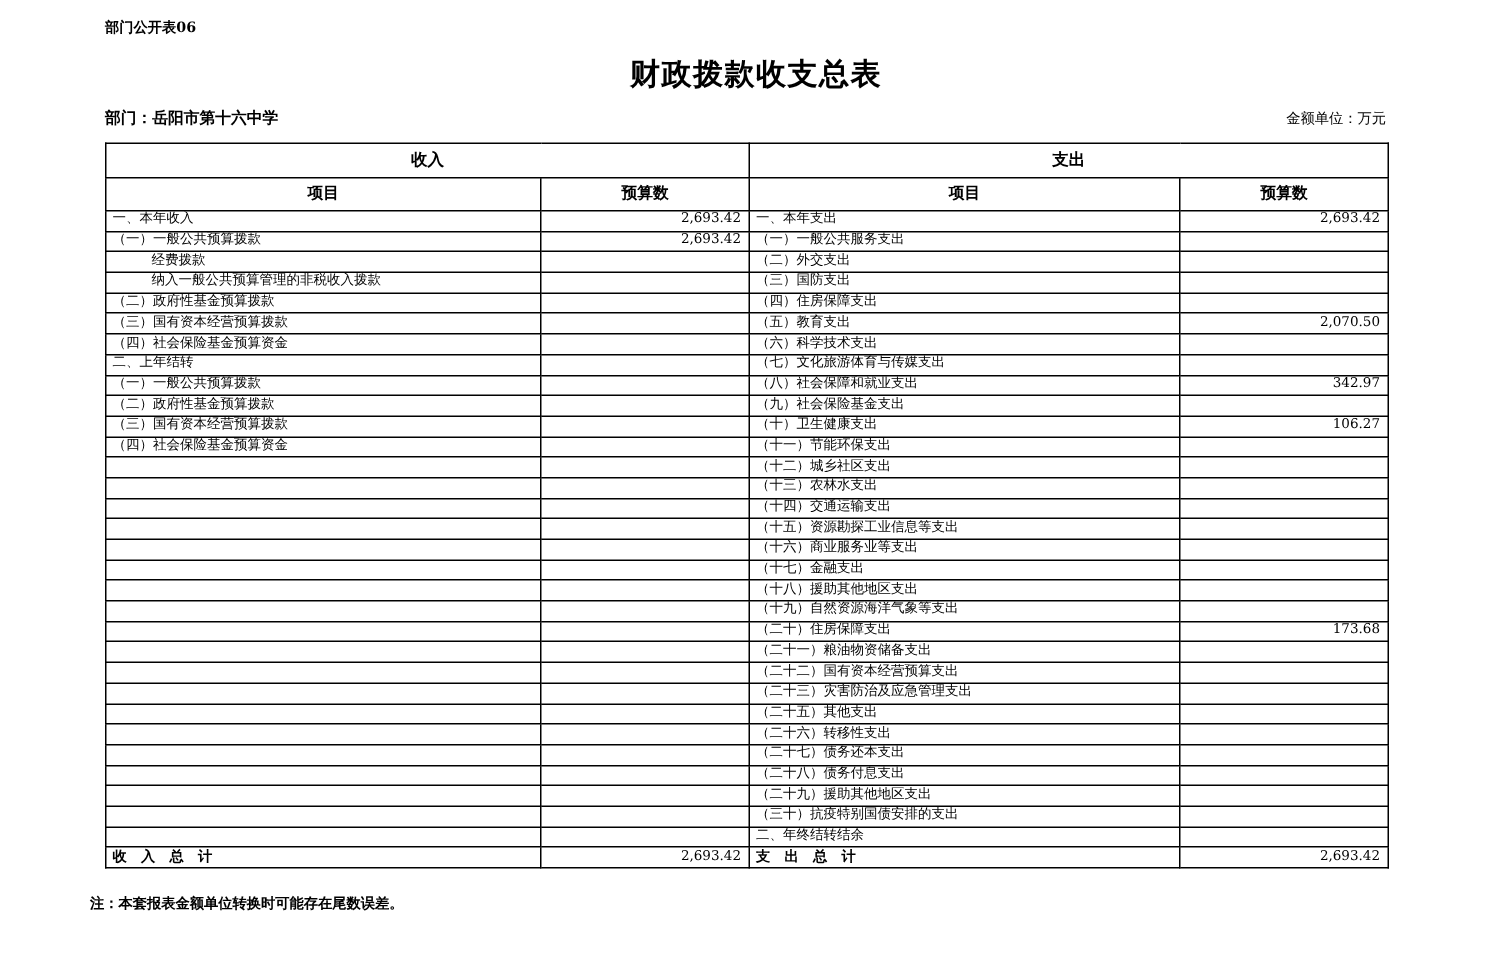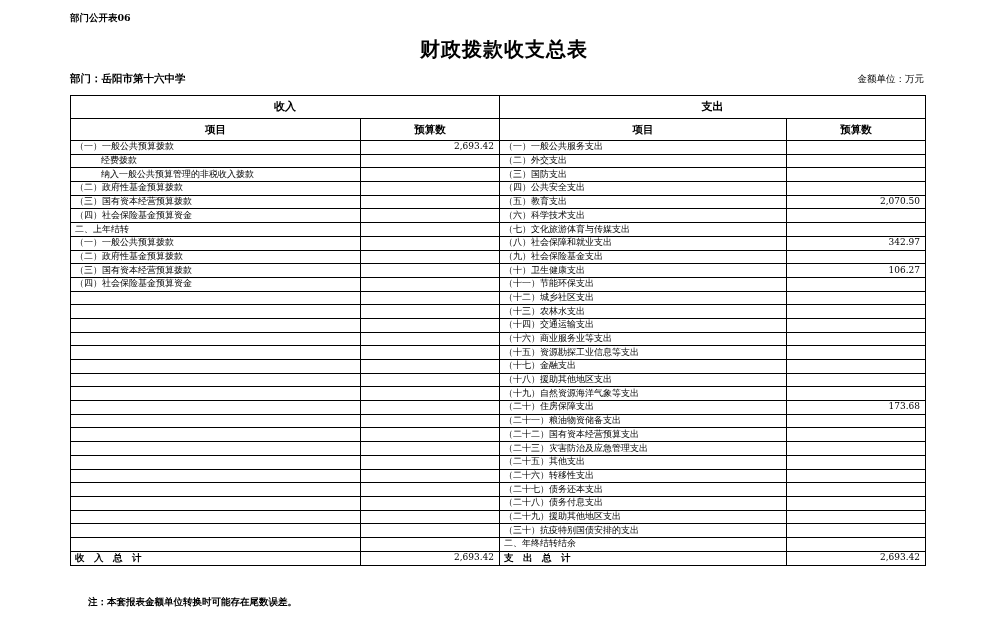--- a/index.html
+++ b/index.html
@@ -36,21 +36,21 @@
   table { border: 1.5px solid #000; }
   thead tr.h1 th { height: 23px; font-size: 11px; font-weight: bold; text-align: center; }
   thead tr.h2 th { height: 22px; font-size: 10.5px; font-weight: bold; text-align: center; }
   tbody td { height: 13.7px; }
   td.item { text-align: left; }
   td.item.indent { padding-left: 30px; }
   td.num { text-align: right; padding-right: 5px; }
   tfoot td { height: 14px; }
   tfoot td.item { font-weight: bold; font-size: 9.5px; }
   .note {
-    position: absolute; top: 596px; left: 88px;
+    position: absolute; top: 596px; left: 60px;
     font-size: 9.5px; font-weight: bold;
   }
 </style>
 </head>
 <body>
 
 <div class="doc-code">部门公开表06</div>
 
 <h1 class="title">财政拨款收支总表</h1>
 
@@ -74,41 +74,47 @@
       </tr>
       <tr class="h2">
         <th>项目</th>
         <th>预算数</th>
         <th>项目</th>
         <th>预算数</th>
       </tr>
     </thead>
     <tbody>
         <tr>
+          <td class="item">一、本年收入</td>
+          <td class="num">2,693.42</td>
+          <td class="item">一、本年支出</td>
+          <td class="num">2,693.42</td>
+        </tr>
+        <tr>
           <td class="item">（一）一般公共预算拨款</td>
           <td class="num">2,693.42</td>
           <td class="item">（一）一般公共服务支出</td>
           <td class="num"></td>
         </tr>
         <tr>
           <td class="item indent">经费拨款</td>
           <td class="num"></td>
           <td class="item">（二）外交支出</td>
           <td class="num"></td>
         </tr>
         <tr>
           <td class="item indent">纳入一般公共预算管理的非税收入拨款</td>
           <td class="num"></td>
           <td class="item">（三）国防支出</td>
           <td class="num"></td>
         </tr>
         <tr>
           <td class="item">（二）政府性基金预算拨款</td>
           <td class="num"></td>
-          <td class="item">（四）公共安全支出</td>
+          <td class="item">（四）住房保障支出</td>
           <td class="num"></td>
         </tr>
         <tr>
           <td class="item">（三）国有资本经营预算拨款</td>
           <td class="num"></td>
           <td class="item">（五）教育支出</td>
           <td class="num">2,070.50</td>
         </tr>
         <tr>
           <td class="item">（四）社会保险基金预算资金</td>
@@ -160,27 +166,27 @@
         </tr>
         <tr>
           <td class="item"></td>
           <td class="num"></td>
           <td class="item">（十四）交通运输支出</td>
           <td class="num"></td>
         </tr>
         <tr>
           <td class="item"></td>
           <td class="num"></td>
+          <td class="item">（十五）资源勘探工业信息等支出</td>
+          <td class="num"></td>
+        </tr>
+        <tr>
+          <td class="item"></td>
+          <td class="num"></td>
           <td class="item">（十六）商业服务业等支出</td>
-          <td class="num"></td>
-        </tr>
-        <tr>
-          <td class="item"></td>
-          <td class="num"></td>
-          <td class="item">（十五）资源勘探工业信息等支出</td>
           <td class="num"></td>
         </tr>
         <tr>
           <td class="item"></td>
           <td class="num"></td>
           <td class="item">（十七）金融支出</td>
           <td class="num"></td>
         </tr>
         <tr>
           <td class="item"></td>

